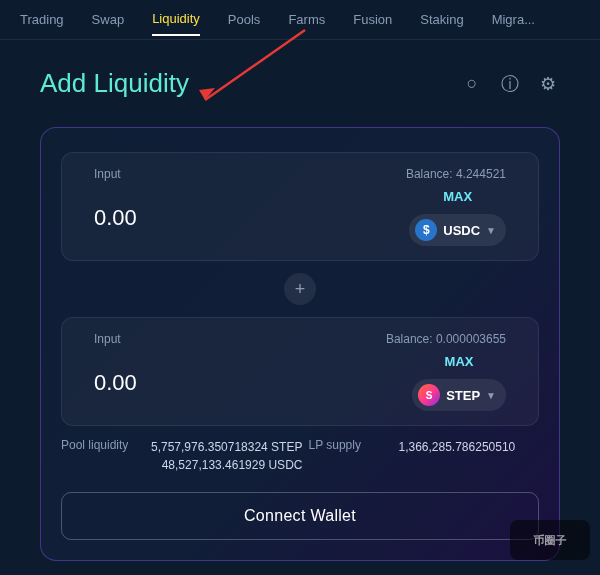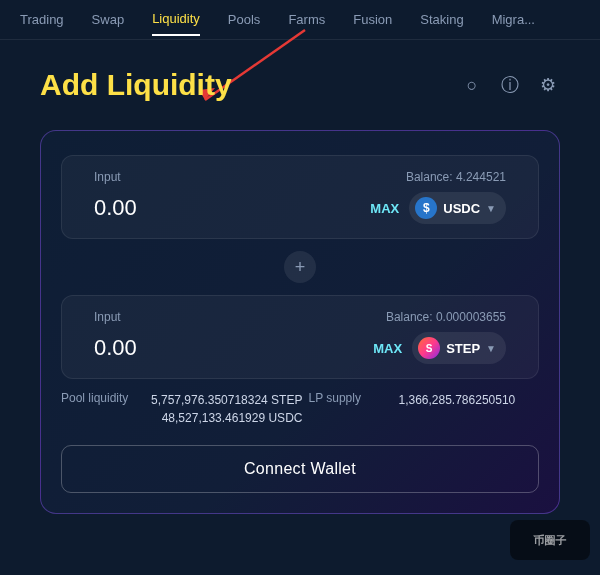--- a/index.html
+++ b/index.html
@@ -41,23 +41,23 @@
     }
 
     
     .page-header {
       display: flex;
       align-items: center;
       justify-content: space-between;
       margin-bottom: 28px;
     }
     .page-title {
-      font-size: 30px;
-      font-weight: 700;
-      color: #fde047;
+      font-size: 26px;
+      font-weight: 400;
+      color: #5eead4;
     }
     .header-icons {
       display: flex;
       align-items: center;
       gap: 14px;
     }
     .header-icon {
       width: 24px;
       height: 24px;
       display: flex;
@@ -105,20 +105,21 @@
     }
     .input-value {
       font-size: 22px;
       color: #fff;
       font-weight: 400;
     }
     .input-right {
       display: flex;
       align-items: center;
       gap: 10px;
+      flex-direction: column;
     }
     .max-btn {
       color: #6ee7f7;
       font-size: 13px;
       font-weight: 600;
       cursor: pointer;
     }
     .token-selector {
       display: flex;
       align-items: center;

